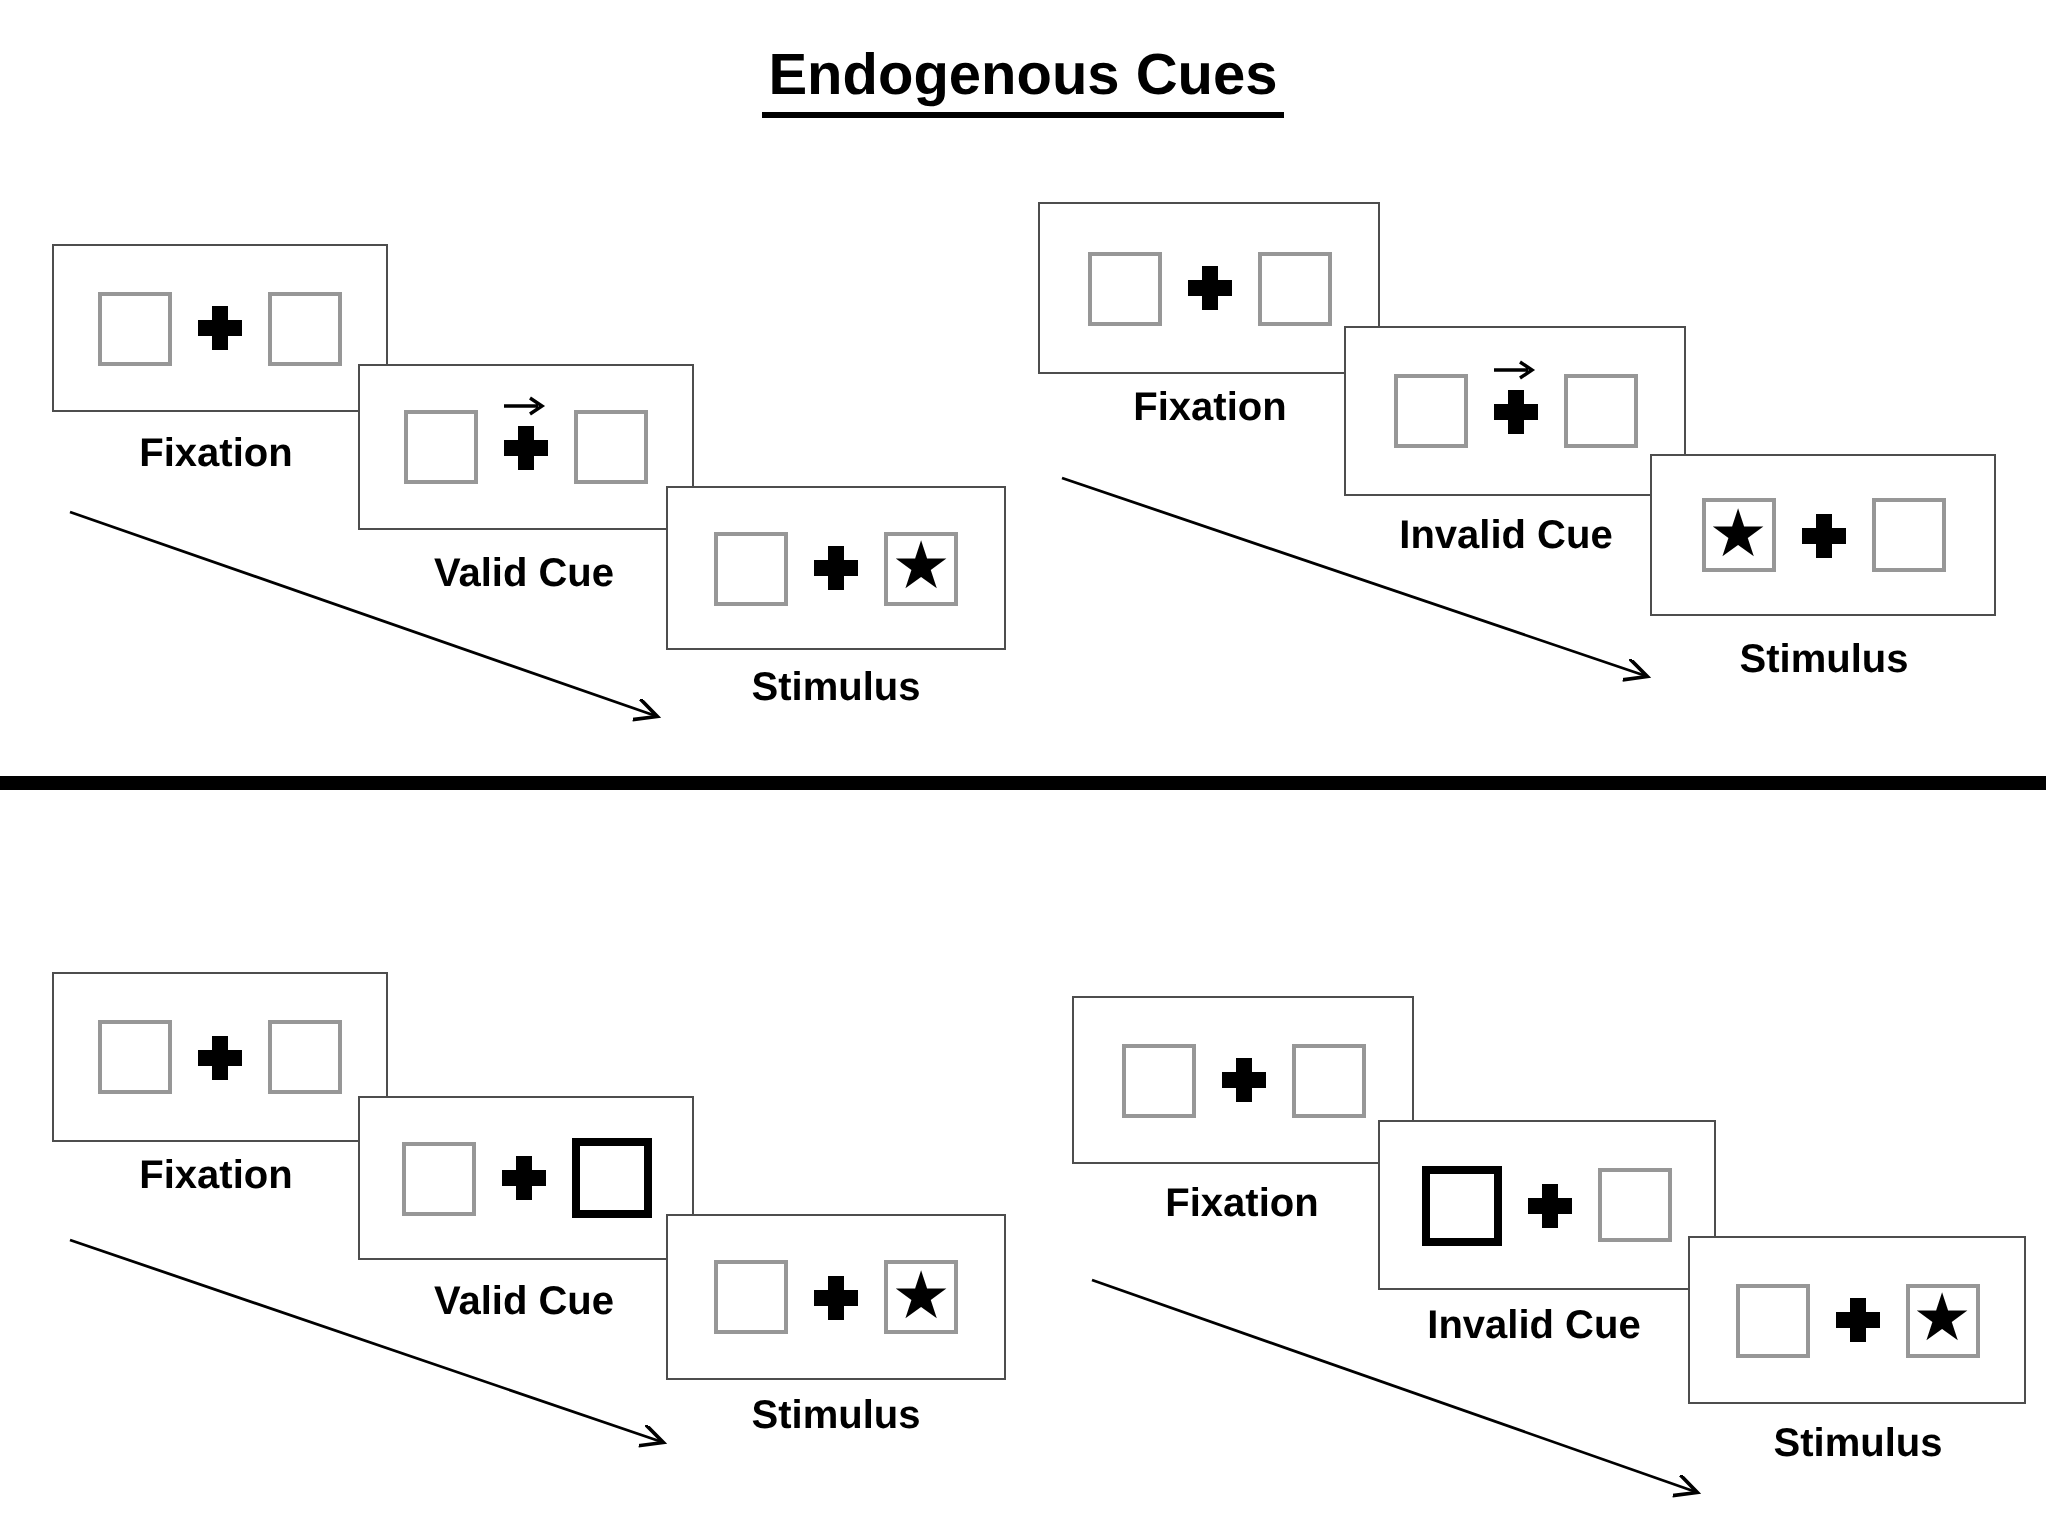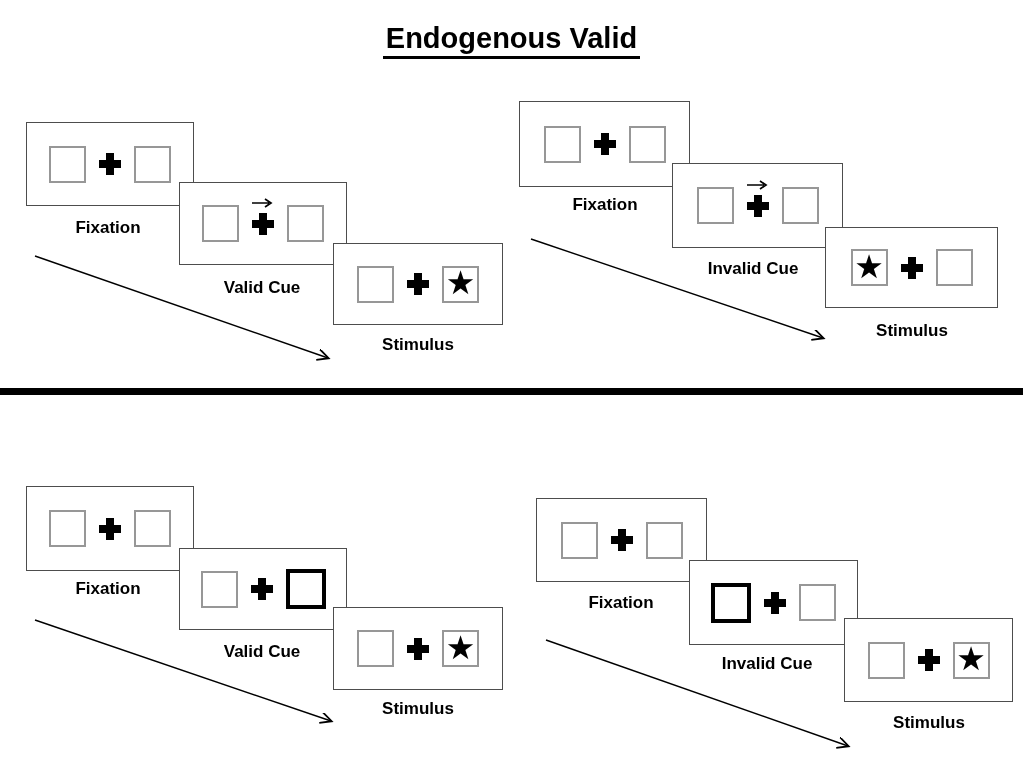--- a/index.html
+++ b/index.html
@@ -67,36 +67,36 @@
   }
   .cue-arrow{
     position:absolute;
     left:50%;top:-16px;
     transform:translateX(-50%);
   }
   .panel-label{
     position:absolute;
     width:170px;
     text-align:center;
-    font-size:17px;font-weight:bold;
+    font-size:20px;font-weight:bold;
     line-height:19px;
   }
   .seq-arrow{position:absolute;z-index:0;}
   .panel{z-index:1;}
   .p2{z-index:2;}
   .p3{z-index:3;}
   .panel-label{z-index:4;}
 </style>
 </head>
 <body>
 
 <div class="slide">
 
   <div class="section-title" style="top:22px;">
-    <span class="title-text">Endogenous Valid</span>
+    <span class="title-text">Endogenous Cues</span>
   </div>
 
   <div>
     <div class="panel" style="left:26px;top:122px;width:168px;height:84px;">
       <span class="box"></span>
       <span class="plus-wrap">
           <span class="plus"></span>
         </span>
       <span class="box"></span>
     </div>

